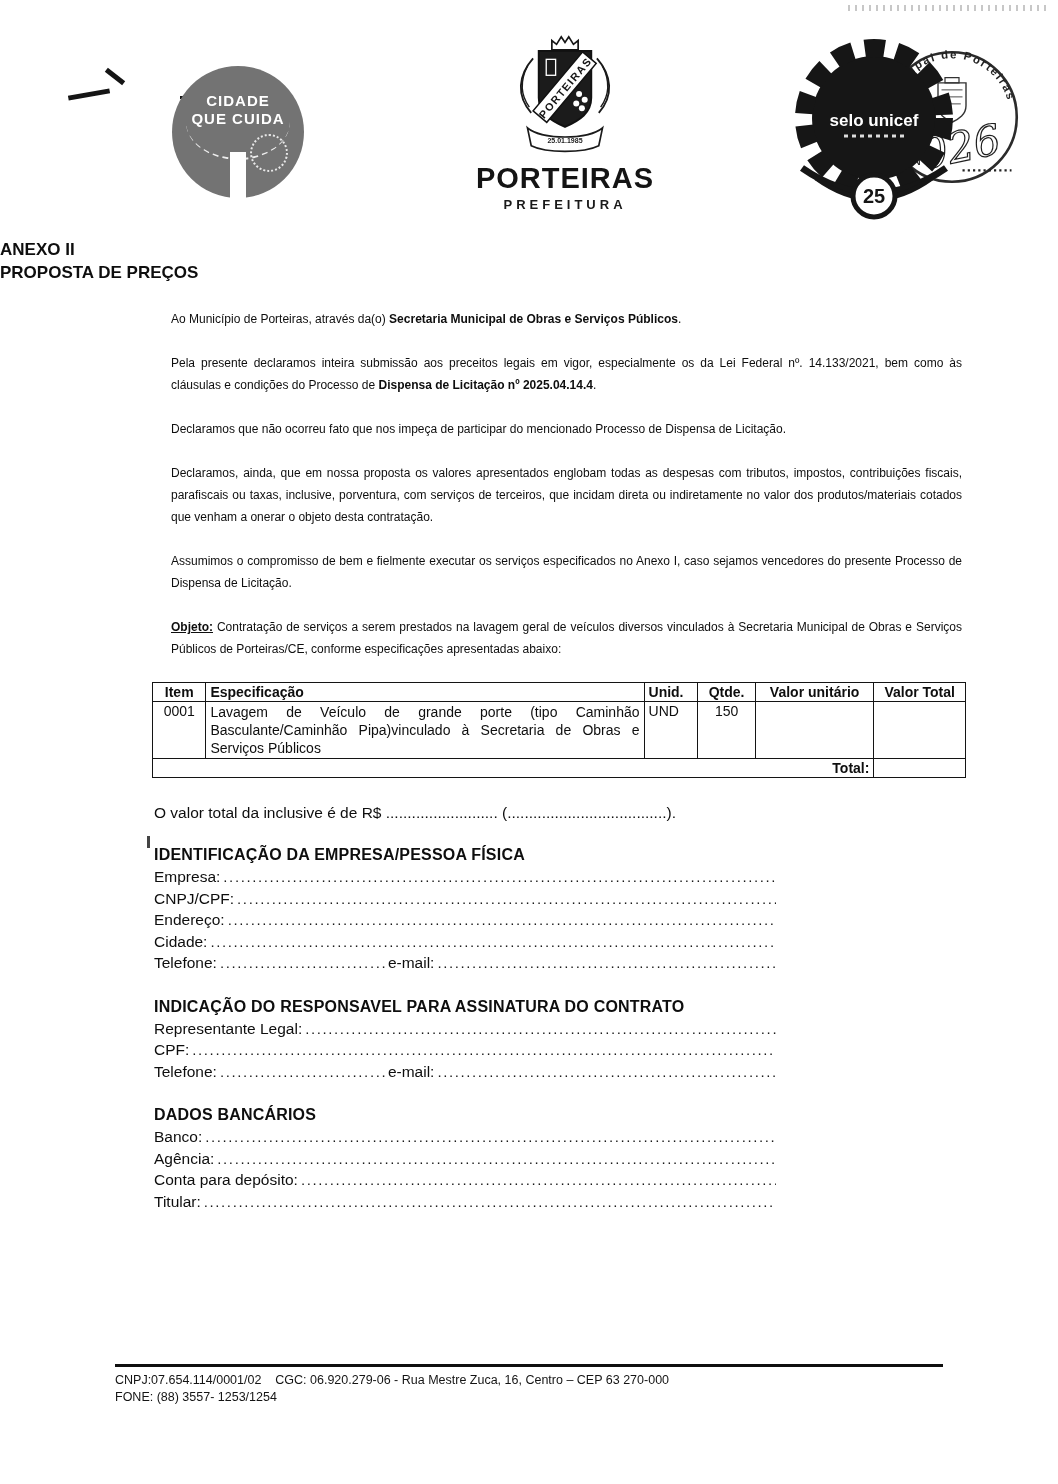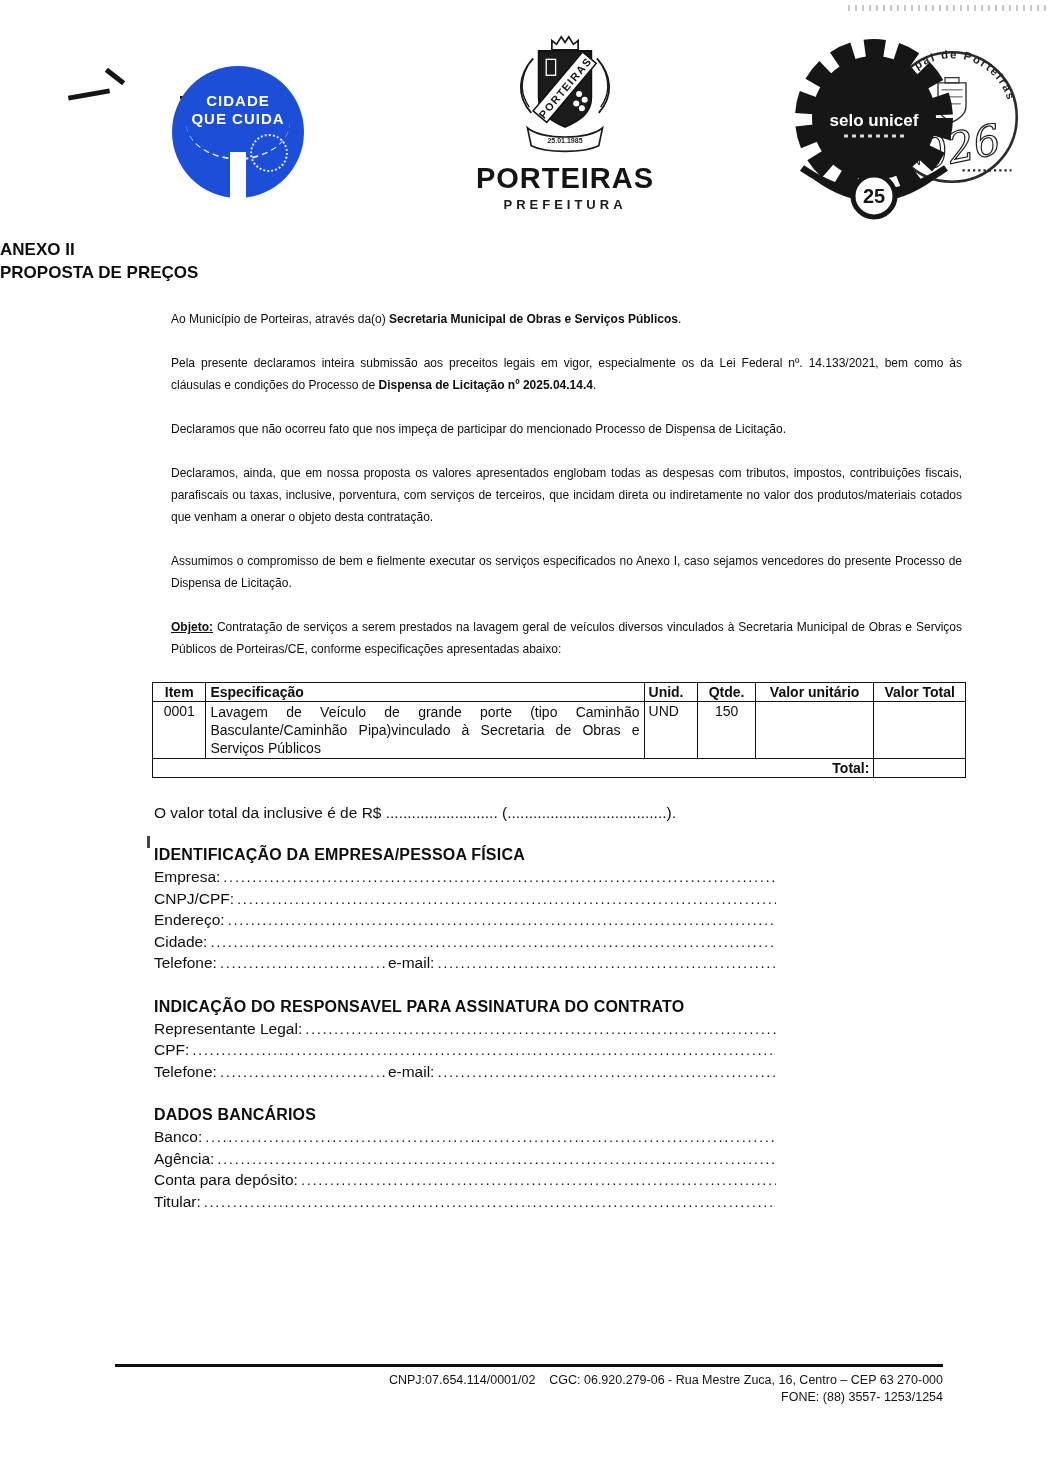--- a/index.html
+++ b/index.html
@@ -3,21 +3,21 @@
 <meta charset="utf-8">
 <style>
   html,body { margin:0; padding:0; background:#ffffff; }
   .page {
     position:relative; width:1058px; height:1484px; background:#ffffff;
     font-family:"Liberation Sans", sans-serif; color:#0e0e0e; overflow:hidden;
   }
   
   .header { position:relative; height:228px; }
   .logo-left { position:absolute; left:172px; top:66px; width:132px; height:132px;
-    border-radius:50%; background:#1d4ed8; }
+    border-radius:50%; background:#737373; }
   .logo-left .l1, .logo-left .l2 {
     position:absolute; width:100%; text-align:center; color:#fff; font-weight:bold;
     font-size:15px; letter-spacing:1px; }
   .logo-left .l1 { top:26px; } .logo-left .l2 { top:44px; }
   .logo-left .dash-arc { position:absolute; left:14px; top:18px; width:104px; height:74px;
     border-bottom:2px dashed #eee; border-radius:50%; }
   .logo-left .monument { position:absolute; left:58px; bottom:0; width:16px; height:46px; background:#fff; }
   .logo-left .mini-seal { position:absolute; right:16px; bottom:26px; width:34px; height:34px;
     border:2px dotted #e8e8e8; border-radius:50%; }
   .crest-block { position:absolute; left:455px; top:34px; width:220px; text-align:center; }
@@ -46,21 +46,21 @@
   .validity-line { font-size:15.5px; margin:24px 0 0 0; }
   
   .sec-heading { font-weight:bold; font-size:16px; margin:24px 0 2px 0; letter-spacing:0.2px; }
   .form-line { display:flex; align-items:baseline; width:622px; line-height:21.5px; font-size:15.5px; }
   .form-label { white-space:nowrap; padding-right:3px; }
   .dots { flex:1 1 auto; overflow:hidden; white-space:nowrap; letter-spacing:1.6px;
     font-size:15px; color:#1a1a1a; }
   .dots.fixed { flex:0 0 168px; }
   
   .footer { position:absolute; top:1364px; left:115px; width:828px;
-    border-top:3px solid #0f0f0f; padding-top:5px; text-align:right; }
+    border-top:3px solid #0f0f0f; padding-top:5px; text-align:left; }
   .footer div { font-size:12.5px; line-height:17px; color:#141414; white-space:pre; }
   
   .artifact { position:absolute; background:#151515; }
   .a1 { left:68px; top:92px; width:42px; height:5px; transform:rotate(-10deg); }
   .a2 { left:104px; top:74px; width:22px; height:5px; transform:rotate(38deg); }
   .a3 { left:180px; top:96px; width:7px; height:3px; }
   .a4 { left:147px; top:836px; width:3px; height:12px; background:#444; }
   .a5 { left:848px; top:5px; width:198px; height:6px; background:repeating-linear-gradient(90deg,#9a9a9a 0 2px,transparent 2px 7px); opacity:.55; }
 </style>
 </head>

